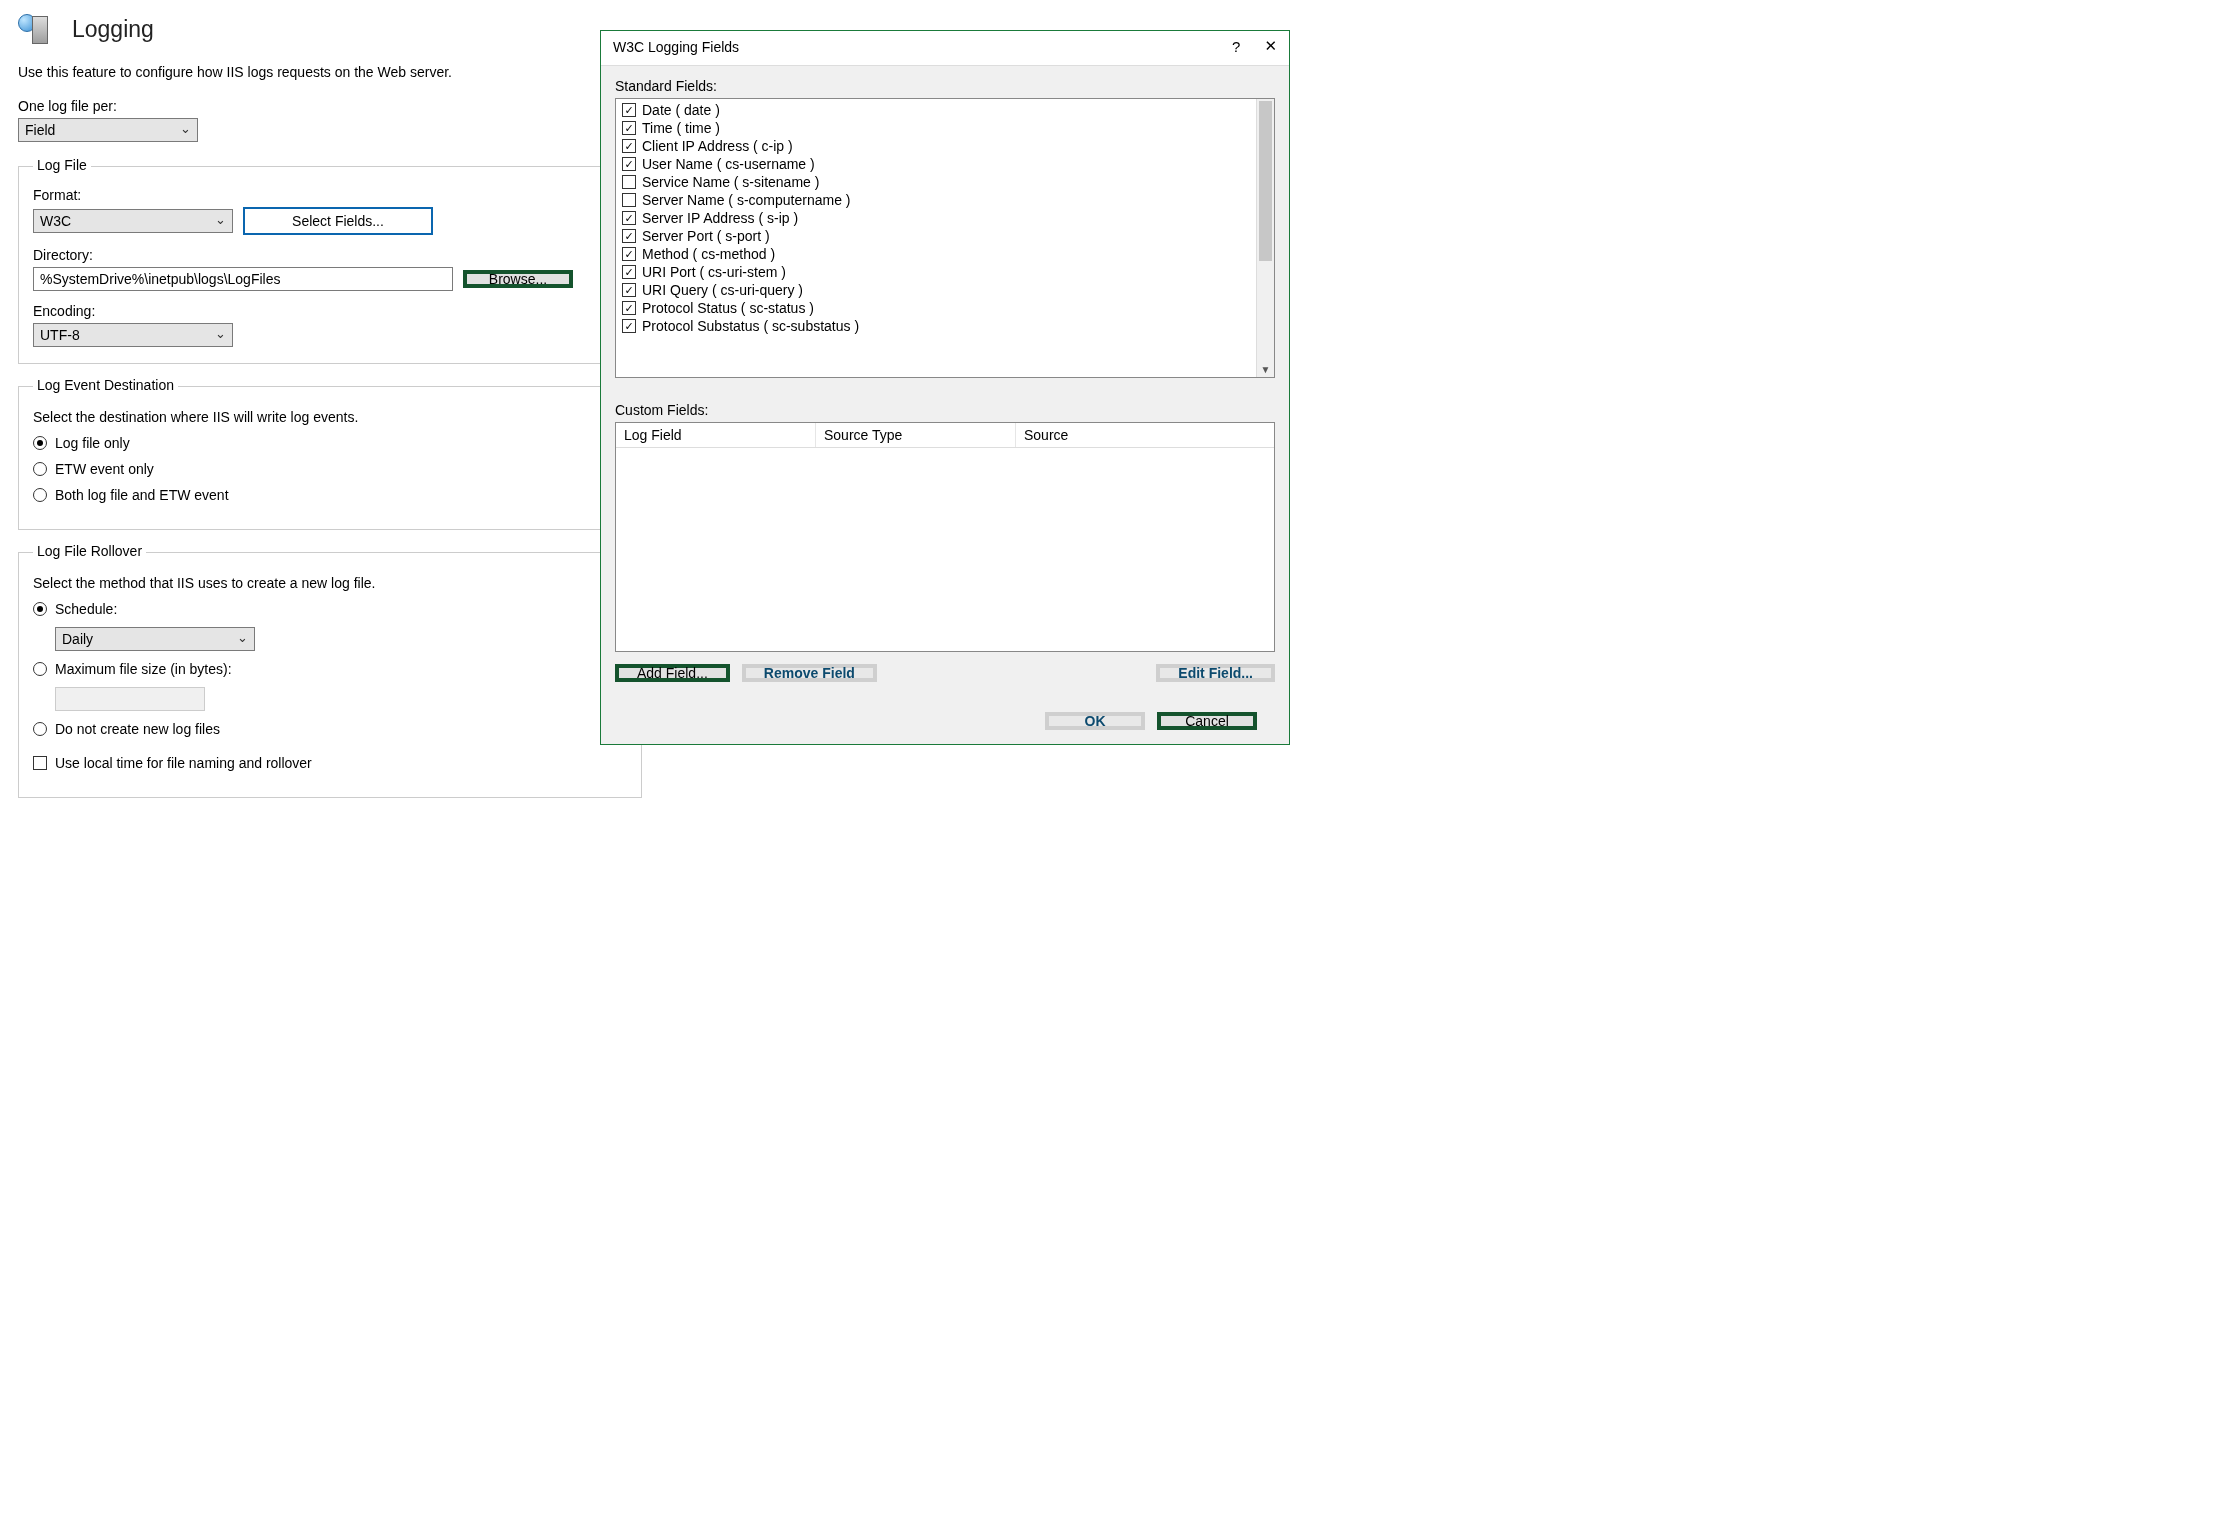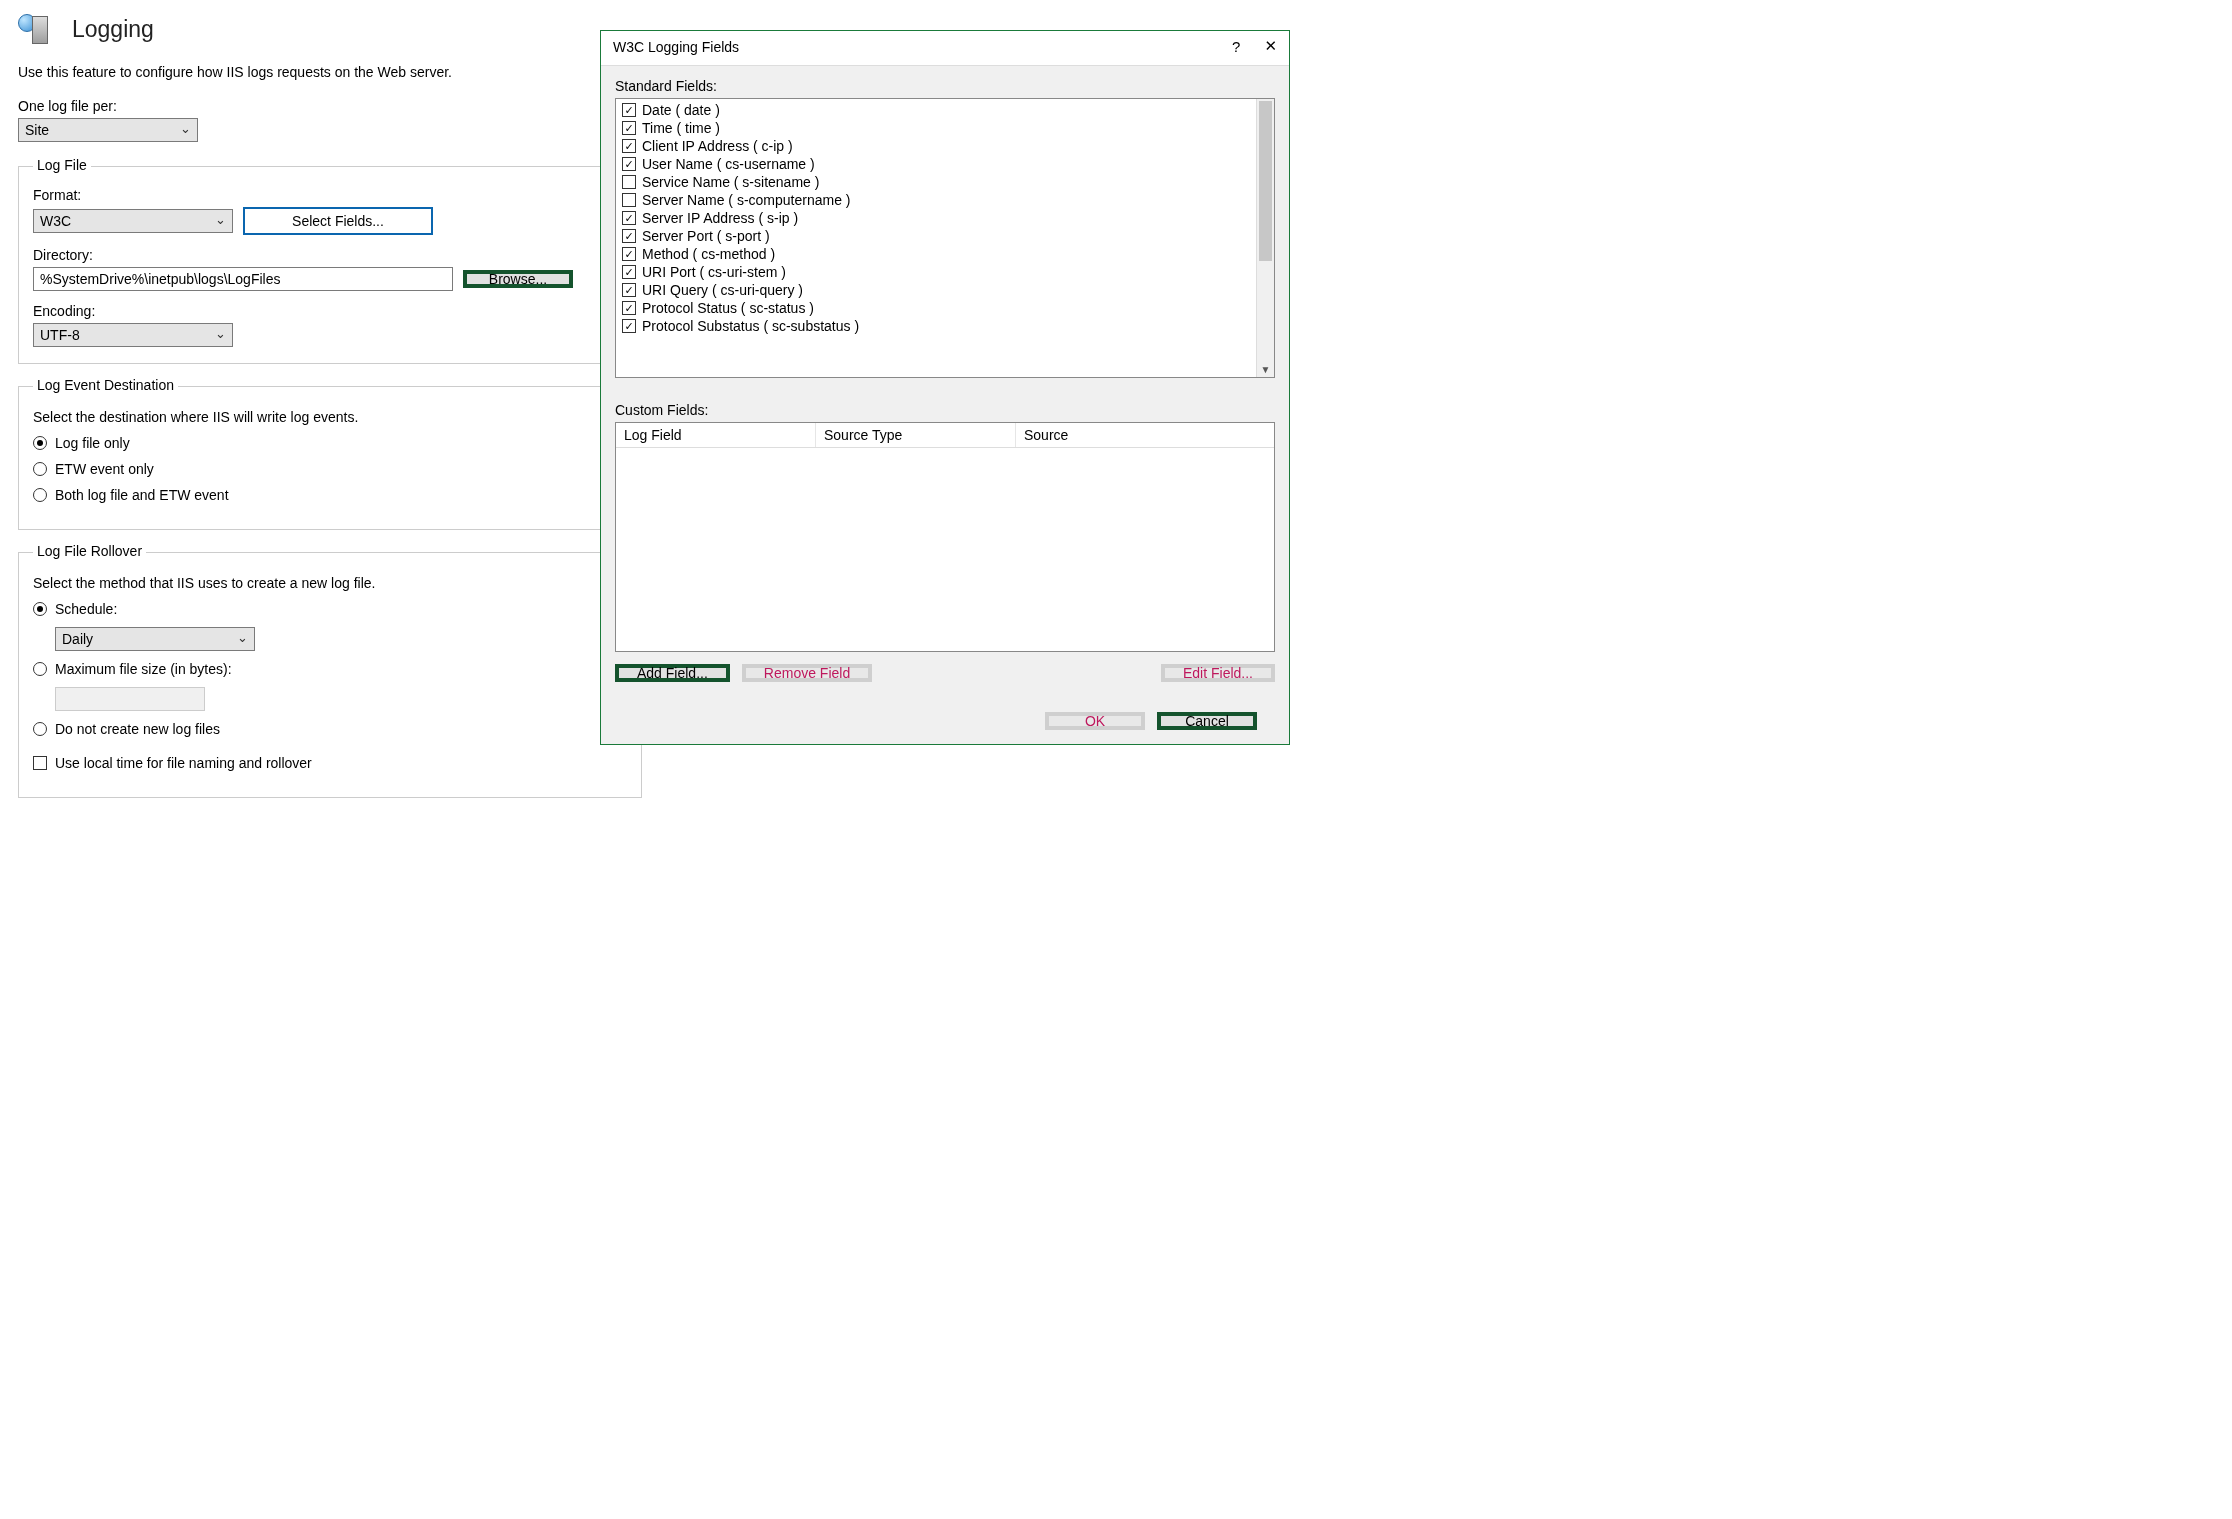--- a/index.html
+++ b/index.html
@@ -79,21 +79,21 @@
     padding: 0 18px;
     font-size: 14px;
     cursor: default;
   }
   .btn.primary-outlined {
     border: 2px solid #0a66af;
     background: #fff;
     height: 28px;
     min-width: 190px;
   }
-  .btn.disabled { color:#be185d; background:#e8e8e8; border-color:#cfcfcf; }
+  .btn.disabled { color:#0c4a6e; background:#e8e8e8; border-color:#cfcfcf;font-weight:bold; }
   .radio-row, .check-row {
     display:flex; align-items:center; gap:8px; margin:10px 0;
   }
   .radio {
     width:14px; height:14px; border:1px solid #333; border-radius:50%;
     display:inline-flex; align-items:center; justify-content:center;
     background:#fff;
   }
   .radio.checked::after {
     content:""; width:6px; height:6px; background:#000; border-radius:50%;
@@ -208,21 +208,21 @@
       <span class="globe"></span>
         <span class="tower"></span>
     </span>
     <span class="page-title">Logging</span>
   </div>
 
   <div class="page-desc">Use this feature to configure how IIS logs requests on the Web server.</div>
 
   <span class="label">One log file per:</span>
   <div class="dropdown" style="width:180px">
-    <span>Site</span>
+    <span>Field</span>
     <span class="chev-icon"></span>
   </div>
 
   
   <div class="fieldset" style="margin-top:24px">
     <span class="fieldset-legend">Log File</span>
     <div class="fieldset-body">
       <span class="label">Format:</span>
       <div class="inline-gap">
         <div class="dropdown" style="width:200px">

